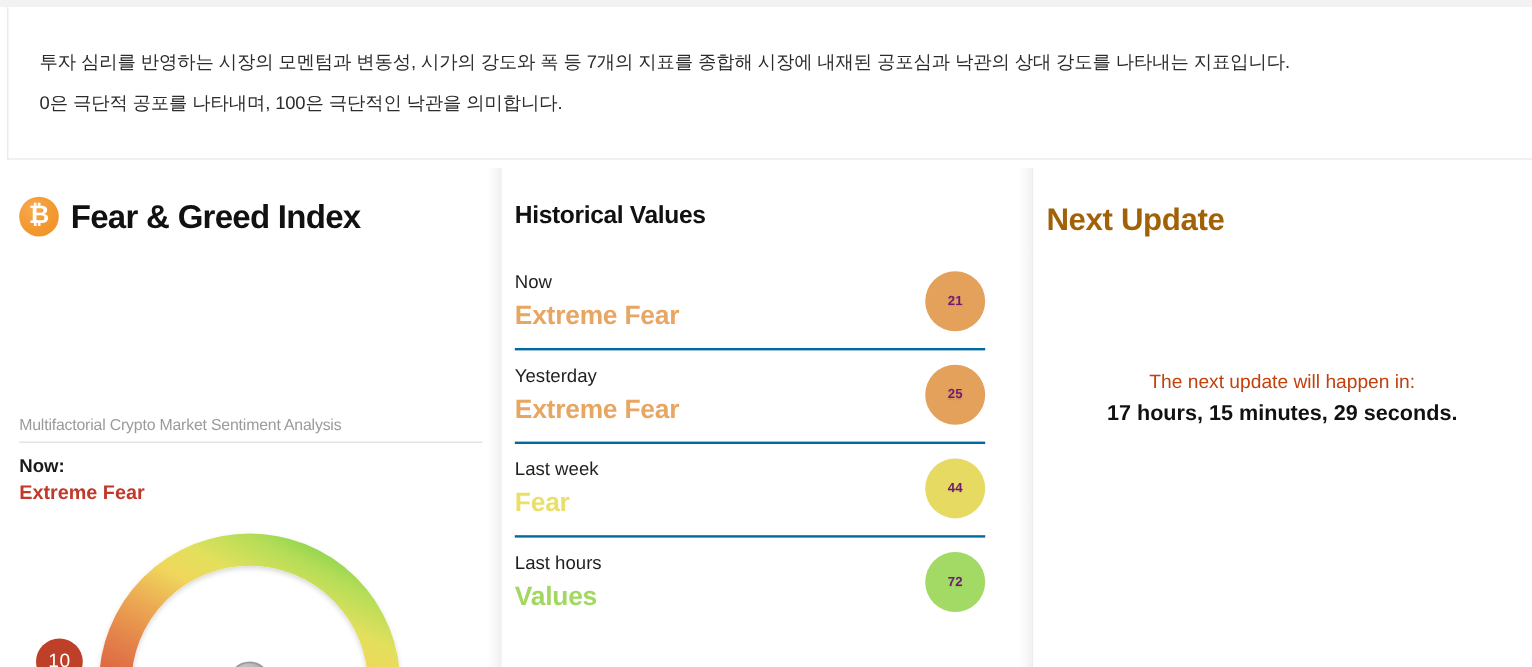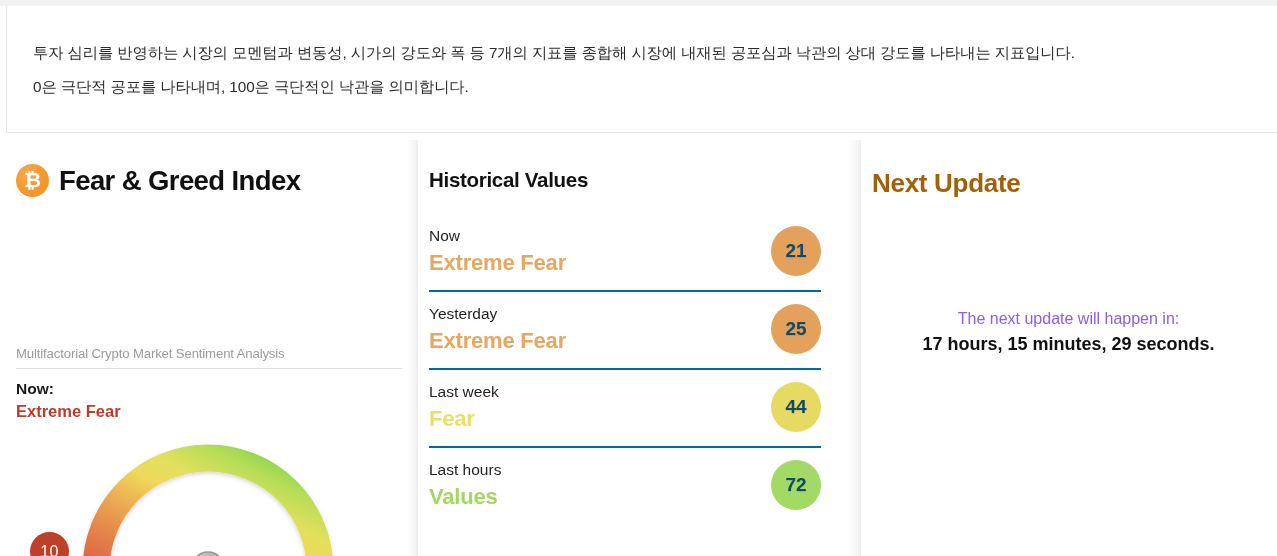--- a/index.html
+++ b/index.html
@@ -149,36 +149,36 @@
     font-size: 15.5px; color: #1f1f1f;
   }
   .hist-state {
     position: absolute; left: 0; top: 36px;
     font-size: 22px; font-weight: bold;
     letter-spacing: -0.2px;
   }
   .hist-badge {
     position: absolute; right: 0; top: 12px;
     width: 50px; height: 50px; border-radius: 50%;
-    color: #0c4a6e; font-size: 19px; font-weight: bold;
+    color: #701a75; font-size: 11px; font-weight: bold;
     display: flex; align-items: center; justify-content: center;
     text-shadow: 0 1px 1px rgba(0,0,0,0.10);
   }
 
   
   #upd-title {
     position: absolute; left: 12px; top: 28px;
     font-size: 26px; font-weight: bold; color: #a16207;
     letter-spacing: -0.3px;
   }
   #upd-body {
     position: absolute; left: 0; top: 170px;
     width: 417px; text-align: center;
   }
-  #upd-line1 { font-size: 16px; color: #8b5cf6; }
+  #upd-line1 { font-size: 16px; color: #c2410c; }
   #upd-line2 { font-size: 18px; font-weight: bold; color: #111111; margin-top: 6px; }
 </style>
 </head>
 <body>
 
 <div id="top-strip"></div>
 
 <div id="desc-card">
   <div id="desc-inner">
     <div class="desc-line">투자 심리를 반영하는 시장의 모멘텀과 변동성, 시가의 강도와 폭 등 7개의 지표를 종합해 시장에 내재된 공포심과 낙관의 상대 강도를 나타내는 지표입니다.</div>

